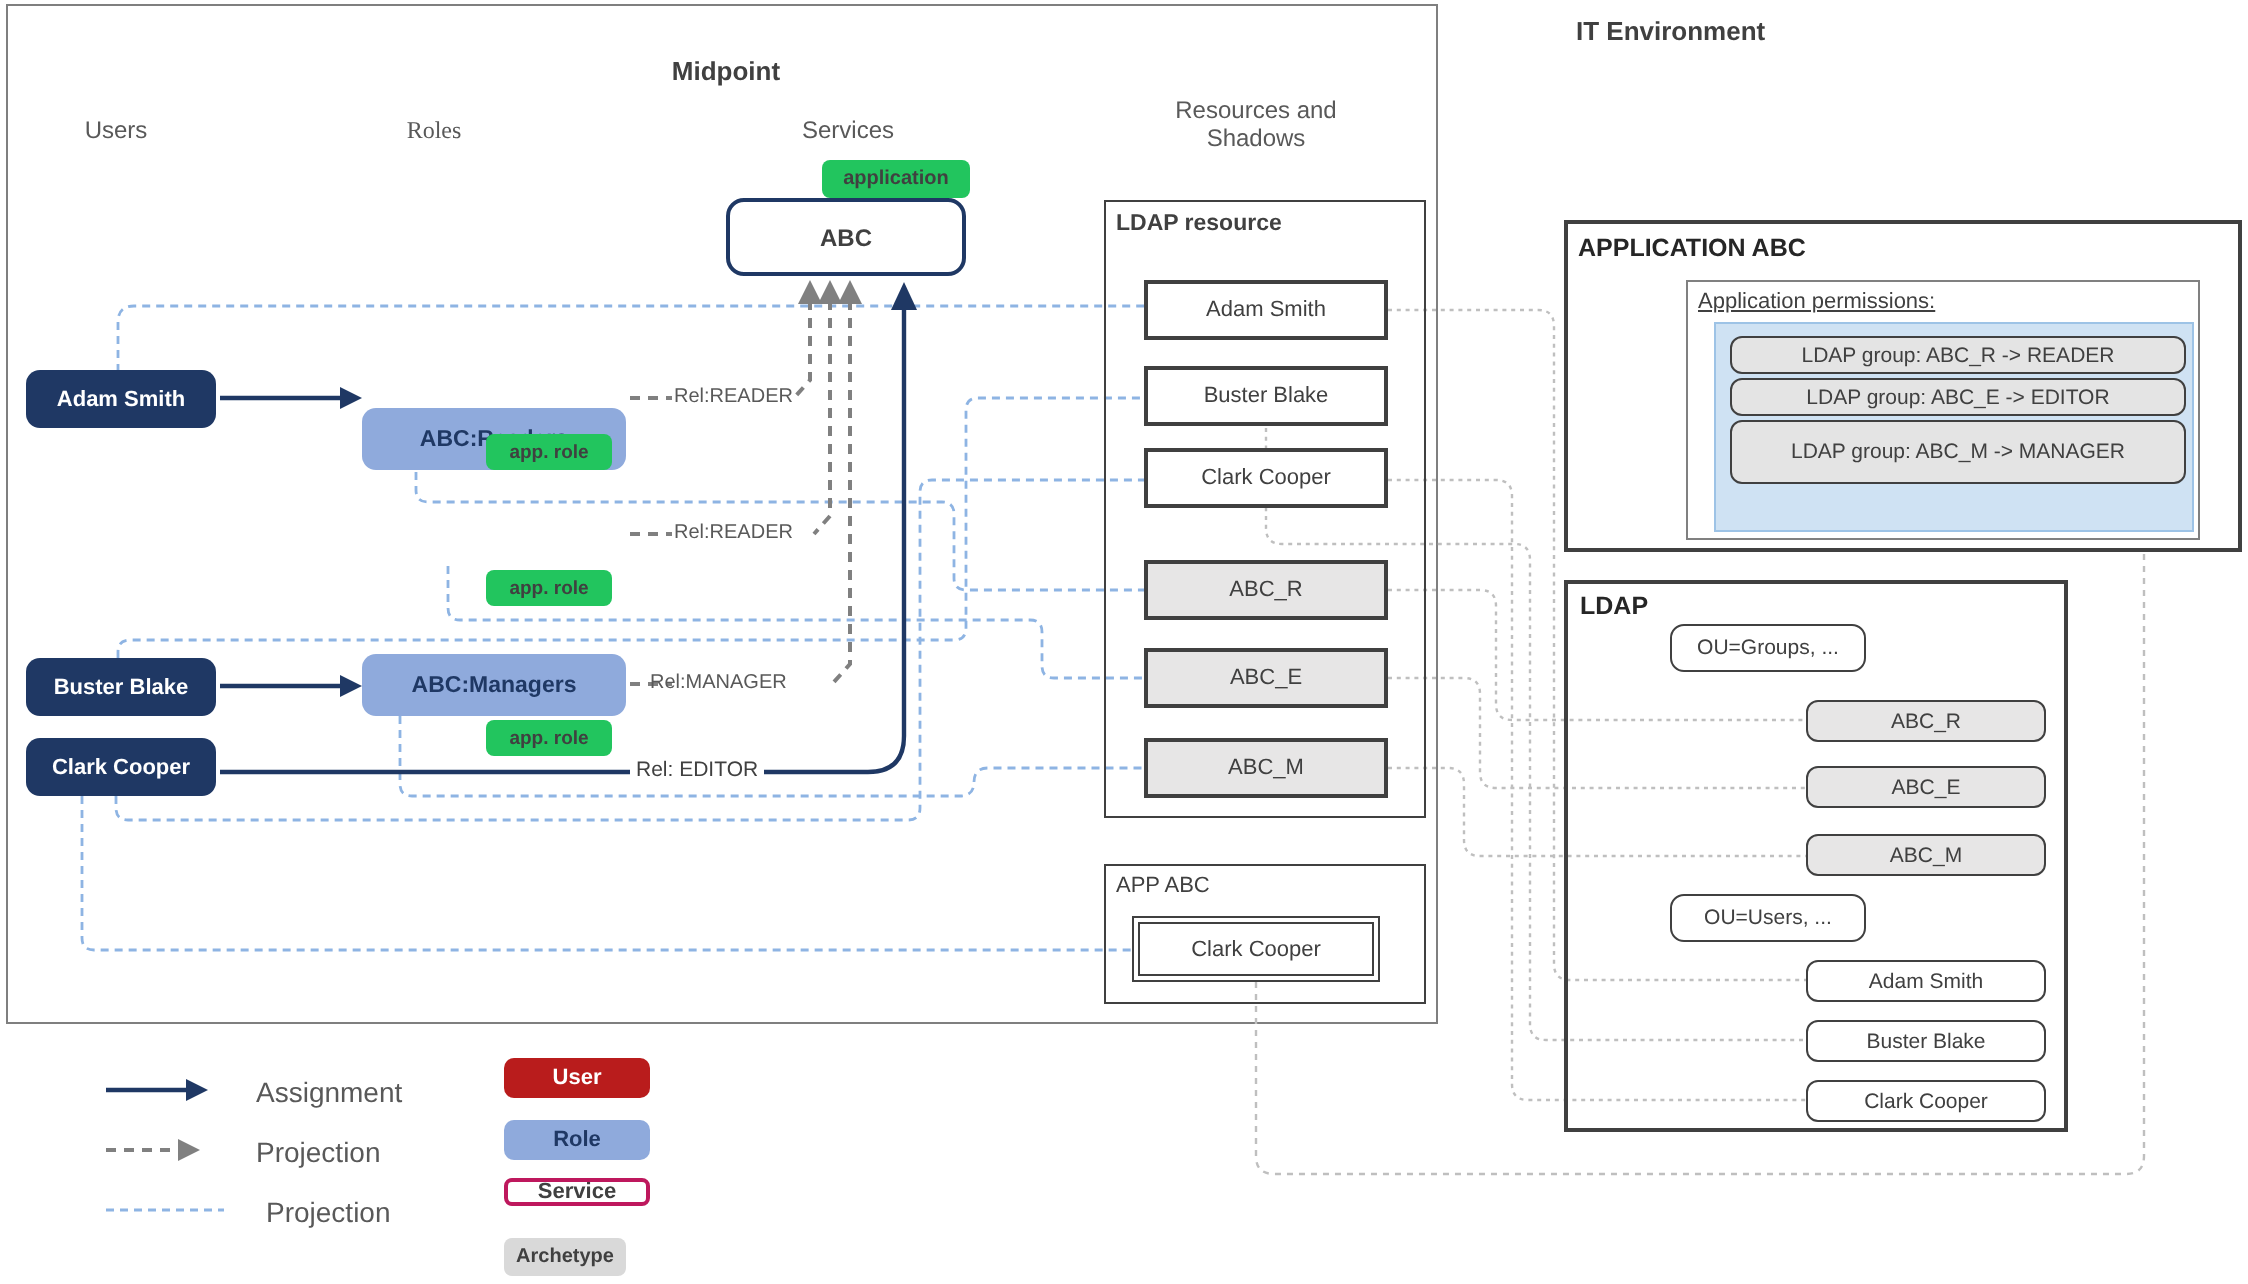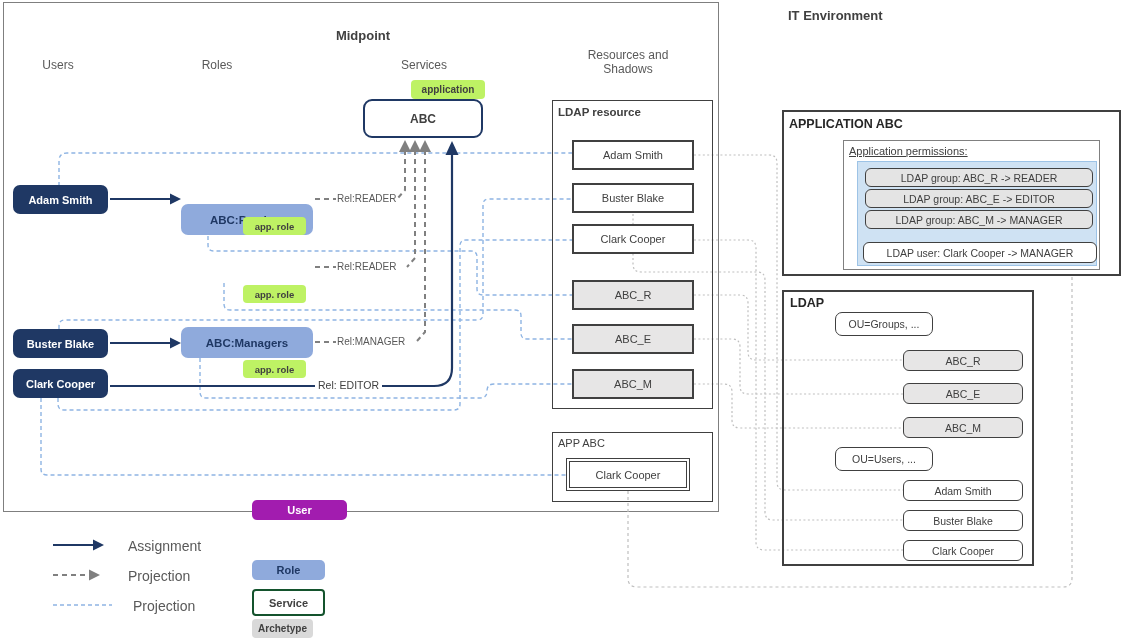--- a/index.html
+++ b/index.html
@@ -4,21 +4,21 @@
 <style>
   html,body{margin:0;padding:0;background:#ffffff;}
   body{font-family:"Liberation Sans", sans-serif;color:#404040;}
   .stage{position:relative;width:1124px;height:642px;background:#fff;overflow:hidden;}
   .abs{position:absolute;box-sizing:border-box;}
   svg.layer{position:absolute;left:0;top:0;z-index:1;}
   .node{display:flex;align-items:center;justify-content:center;text-align:left;z-index:2;}
   .user-node{background:#1F3864;color:#fff;font-weight:bold;font-size:11px;border-radius:7px;}
   .role-node{background:#8FAADC;color:#1F3864;font-weight:bold;font-size:11.5px;border-radius:7px;}
   .service-node{background:#fff;border:2.2px solid #1F3864;border-radius:9px;font-size:12px;font-weight:600;color:#404040;}
-  .tag{background:#bef264;color:#404040;font-weight:bold;font-size:9.5px;border-radius:4px;display:flex;align-items:center;justify-content:center;z-index:3;}
+  .tag{background:#22c55e;color:#404040;font-weight:bold;font-size:9.5px;border-radius:4px;display:flex;align-items:center;justify-content:center;z-index:3;}
   .shadow-box{background:#fff;border:2px solid #404040;font-size:11px;color:#404040;z-index:2;display:flex;align-items:center;justify-content:center;}
   .shadow-box.gray{background:#E7E6E6;}
   .container-box{border:1.5px solid #404040;background:transparent;z-index:1;}
   .container-label{font-weight:bold;font-size:11.5px;color:#404040;z-index:2;}
   .col-header{font-size:12px;color:#595959;text-align:center;z-index:2;}
   .zone-title{font-weight:bold;font-size:13px;color:#404040;z-index:2;}
   .rel-label{font-size:10px;color:#595959;z-index:2;white-space:nowrap;}
   .env-box{border:2px solid #404040;background:transparent;z-index:2;}
   .env-title{font-weight:bold;font-size:12.5px;color:#262626;z-index:3;}
   .pill{border:1.5px solid #404040;border-radius:6px;background:#E4E4E4;font-size:10.5px;color:#404040;display:flex;align-items:center;justify-content:center;z-index:4;}
@@ -81,21 +81,21 @@
     <polygon points="93,539.5 104,545 93,550.5" fill="#1F3864"></polygon>
     <path d="M53,575 H89" stroke="#808080" stroke-width="2" stroke-dasharray="5,4" fill="none"></path>
     <polygon points="89,569.5 100,575 89,580.5" fill="#808080"></polygon>
     <path d="M53,605 H112" stroke="#8EB4E3" stroke-width="1.4" stroke-dasharray="4,3" fill="none"></path>
   </svg>
 
   <div class="abs" style="left:3px;top:2px;width:716px;height:510px;border:1px solid #7F7F7F;z-index:0;"></div>
   <div class="abs zone-title" style="left:263px;top:8px;width:200px;text-align:center;margin-top:20px;">Midpoint</div>
 
   <div class="abs col-header" style="left:18px;top:58px;width:80px;">Users</div>
-  <div class="abs col-header" style="left:177px;top:58px;width:80px;">Roles</div>
+  <div class="abs col-header" style="left:177px;top:58px;width:80px;font-family:Liberation Serif, serif;">Roles</div>
   <div class="abs col-header" style="left:384px;top:58px;width:80px;">Services</div>
   <div class="abs col-header" style="left:558px;top:48px;width:140px;">
     <div>Resources and</div>
     <div>Shadows</div>
   </div>
 
   <div class="abs node user-node" style="left:13px;top:185px;width:95px;height:29px;">Adam Smith</div>
   <div class="abs node user-node" style="left:13px;top:329px;width:95px;height:29px;">Buster Blake</div>
   <div class="abs node user-node" style="left:13px;top:369px;width:95px;height:29px;">Clark Cooper</div>
 
@@ -103,21 +103,21 @@
   <div class="abs tag" style="left:243px;top:217px;width:63px;height:18px;">app. role</div>
   <div class="abs tag" style="left:243px;top:285px;width:63px;height:18px;">app. role</div>
   <div class="abs node role-node" style="left:181px;top:327px;width:132px;height:31px;">ABC:Managers</div>
   <div class="abs tag" style="left:243px;top:360px;width:63px;height:18px;">app. role</div>
 
   <div class="abs tag" style="left:411px;top:80px;width:74px;height:19px;font-size:10px;">application</div>
   <div class="abs node service-node" style="left:363px;top:99px;width:120px;height:39px;">ABC</div>
 
   <div class="abs rel-label" style="left:337px;top:193px;">Rel:READER</div>
   <div class="abs rel-label" style="left:337px;top:261px;">Rel:READER</div>
-  <div class="abs rel-label" style="left:337px;top:336px;">Rel:MANAGER</div>
+  <div class="abs rel-label" style="left:325px;top:336px;">Rel:MANAGER</div>
   <div class="abs rel-label" style="left:315px;top:379px;background:#fff;padding:0 3px;color:#404040;font-size:10.5px;z-index:3;">Rel: EDITOR</div>
 
   <div class="abs container-box" style="left:552px;top:100px;width:161px;height:309px;"></div>
   <div class="abs container-label" style="left:558px;top:106px;">LDAP resource</div>
   <div class="abs shadow-box" style="left:572px;top:140px;width:122px;height:30px;">Adam Smith</div>
   <div class="abs shadow-box" style="left:572px;top:183px;width:122px;height:30px;">Buster Blake</div>
   <div class="abs shadow-box" style="left:572px;top:224px;width:122px;height:30px;">Clark Cooper</div>
   <div class="abs shadow-box gray" style="left:572px;top:280px;width:122px;height:30px;">ABC_R</div>
   <div class="abs shadow-box gray" style="left:572px;top:324px;width:122px;height:30px;">ABC_E</div>
   <div class="abs shadow-box gray" style="left:572px;top:369px;width:122px;height:30px;">ABC_M</div>
@@ -128,36 +128,35 @@
 
   <div class="abs zone-title" style="left:788px;top:8px;">IT Environment</div>
 
   <div class="abs env-box" style="left:782px;top:110px;width:339px;height:166px;background:#fff;"></div>
   <div class="abs env-title" style="left:789px;top:117px;">APPLICATION ABC</div>
   <div class="abs" style="left:843px;top:140px;width:257px;height:130px;border:1px solid #808080;background:#fff;z-index:2;"></div>
   <div class="abs" style="left:849px;top:145px;font-size:11px;text-decoration:underline;color:#404040;z-index:3;">Application permissions:</div>
   <div class="abs" style="left:857px;top:161px;width:240px;height:105px;background:#CFE2F3;border:1px solid #9DC3E6;z-index:3;"></div>
   <div class="abs pill" style="left:865px;top:168px;width:228px;height:19px;">LDAP group: ABC_R  -&gt;  READER</div>
   <div class="abs pill" style="left:865px;top:189px;width:228px;height:19px;">LDAP group: ABC_E  -&gt;  EDITOR</div>
-  <div class="abs pill" style="left:865px;top:210px;width:228px;height:19px;">LDAP group: ABC_M  -&gt;  MANAGER</div>
-  <div class="abs pill white" style="left:863px;top:242px;width:234px;height:21px;">LDAP user: Clark Cooper -&gt; MANAGER</div>
+  <div class="abs pill" style="left:865px;top:210px;width:228px;height:32px;">LDAP group: ABC_M  -&gt;  MANAGER</div>
 
   <div class="abs env-box" style="left:782px;top:290px;width:252px;height:276px;"></div>
   <div class="abs env-title" style="left:790px;top:296px;">LDAP</div>
   <div class="abs ldap-entry" style="left:835px;top:312px;width:98px;height:24px;border-radius:7px;">OU=Groups, ...</div>
   <div class="abs ldap-entry gray" style="left:903px;top:350px;width:120px;height:21px;">ABC_R</div>
   <div class="abs ldap-entry gray" style="left:903px;top:383px;width:120px;height:21px;">ABC_E</div>
   <div class="abs ldap-entry gray" style="left:903px;top:417px;width:120px;height:21px;">ABC_M</div>
   <div class="abs ldap-entry" style="left:835px;top:447px;width:98px;height:24px;border-radius:7px;">OU=Users, ...</div>
   <div class="abs ldap-entry" style="left:903px;top:480px;width:120px;height:21px;">Adam Smith</div>
   <div class="abs ldap-entry" style="left:903px;top:510px;width:120px;height:21px;">Buster Blake</div>
   <div class="abs ldap-entry" style="left:903px;top:540px;width:120px;height:21px;">Clark Cooper</div>
 
   <div class="abs legend-label" style="left:128px;top:538px;">Assignment</div>
   <div class="abs legend-label" style="left:128px;top:568px;">Projection</div>
   <div class="abs legend-label" style="left:133px;top:598px;">Projection</div>
 
-  <div class="abs legend-pill" style="left:252px;top:500px;width:95px;height:20px;background:#a21caf;color:#fff;">User</div>
+  <div class="abs legend-pill" style="left:252px;top:529px;width:73px;height:20px;background:#b91c1c;color:#fff;">User</div>
   <div class="abs legend-pill" style="left:252px;top:560px;width:73px;height:20px;background:#8FAADC;color:#1F3864;">Role</div>
-  <div class="abs legend-pill" style="left:252px;top:589px;width:73px;height:27px;background:#fff;border:2px solid #14532d;border-radius:4px;color:#404040;">Service</div>
+  <div class="abs legend-pill" style="left:252px;top:589px;width:73px;height:14px;background:#fff;border:2px solid #be185d;border-radius:4px;color:#404040;">Service</div>
   <div class="abs legend-pill" style="left:252px;top:619px;width:61px;height:19px;background:#D9D9D9;color:#404040;font-size:10px;border-radius:4px;">Archetype</div>
 
 </div>
 
 </body></html>

